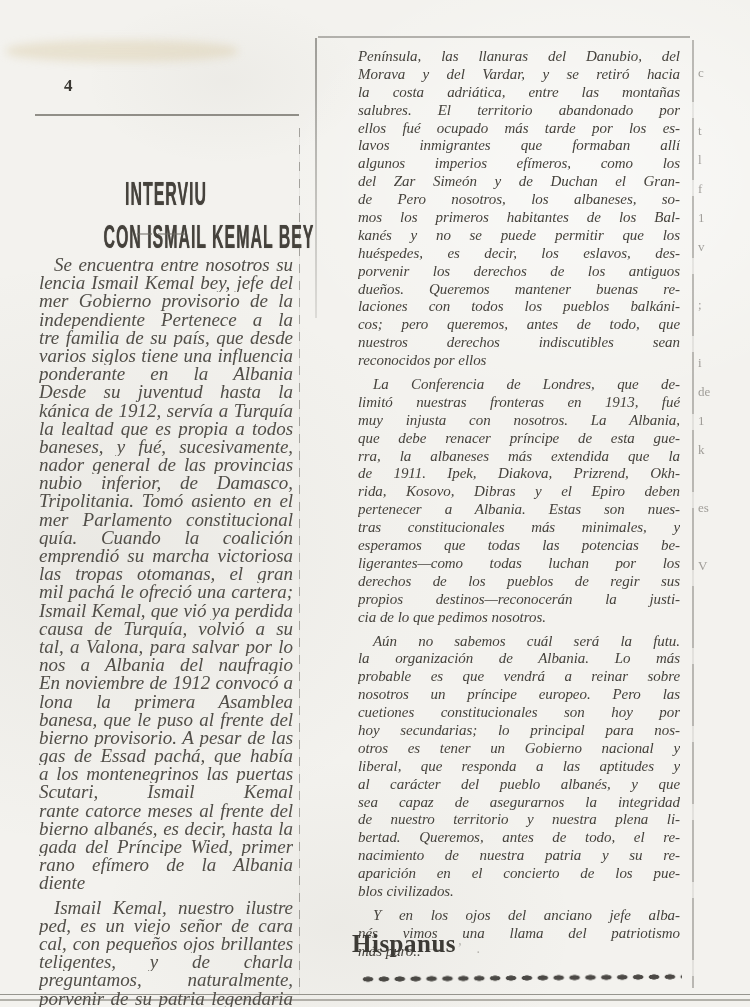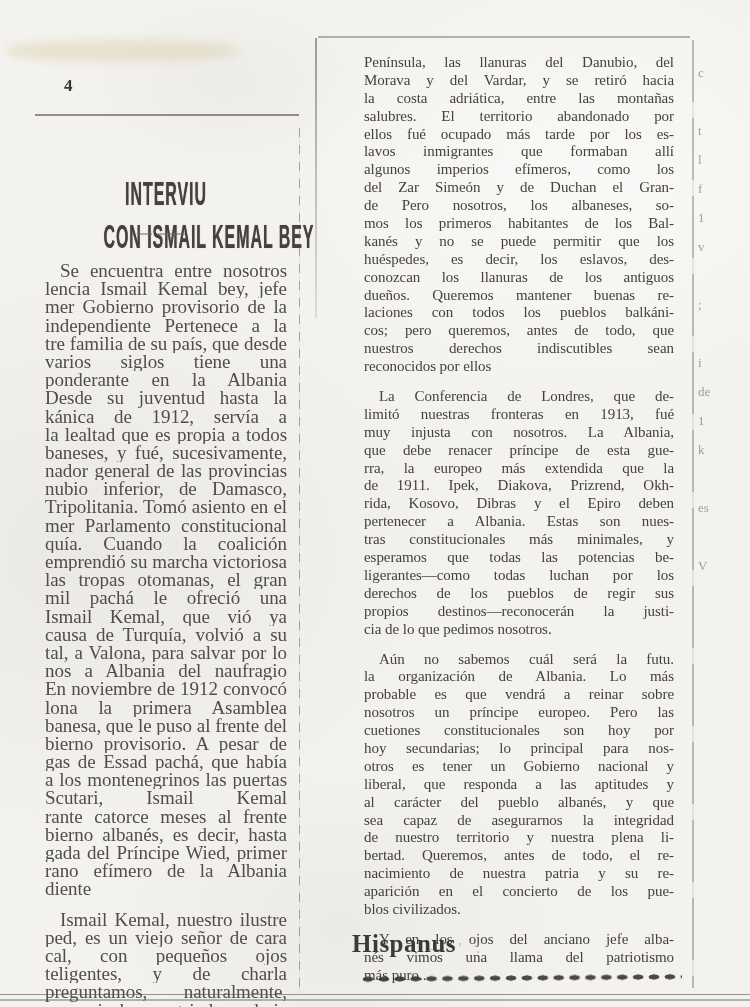--- a/index.html
+++ b/index.html
@@ -54,21 +54,21 @@
   }
   .headline-sub-divider{
     position:absolute; left:137px; top:233px; width:48px; height:2px;
     background:linear-gradient(to right,#6e6b64 0 15px,transparent 15px 21px,#6e6b64 21px 48px);
     opacity:.5; filter:blur(.4px);
   }
   
   .col{ position:absolute; }
   .left-col{ left:33px; top:250px; width:266px; --lh:18.2px; font-size:19px; color:#514e48; }
   .right-col{ left:352px; top:42px; width:334px; --lh:17.9px; font-size:15px; color:#45423c; }
-  .para{ margin:12px; }
+  .para{ margin:6px;font-style:italic; }
   .line{
     height:var(--lh); line-height:var(--lh); overflow:hidden;
     text-align:justify; text-align-last:justify;
     letter-spacing:-0.05px;
     filter:blur(.25px);
   }
   .line.last{ text-align-last:auto; }
   .para.indent .line:first-child{ text-indent:15px; }
   
   .rule-top-right{
@@ -192,33 +192,33 @@
         <div class="line">la costa adriática, entre las montañas</div>
         <div class="line">salubres. El territorio abandonado por</div>
         <div class="line">ellos fué ocupado más tarde por los es-</div>
         <div class="line">lavos inmigrantes que formaban allí</div>
         <div class="line">algunos imperios efímeros, como los</div>
         <div class="line">del Zar Simeón y de Duchan el Gran-</div>
         <div class="line">de Pero nosotros, los albaneses, so-</div>
         <div class="line">mos los primeros habitantes de los Bal-</div>
         <div class="line">kanés y no se puede permitir que los</div>
         <div class="line">huéspedes, es decir, los eslavos, des-</div>
-        <div class="line">conozcan los llanuras de los antiguos</div>
+        <div class="line">porvenir los derechos de los antiguos</div>
         <div class="line">dueños. Queremos mantener buenas re-</div>
         <div class="line">laciones con todos los pueblos balkáni-</div>
         <div class="line">cos; pero queremos, antes de todo, que</div>
         <div class="line">nuestros derechos indiscutibles sean</div>
         <div class="line last">reconocidos por ellos</div>
       </div>
       <div class="para indent">
         <div class="line">La Conferencia de Londres, que de-</div>
         <div class="line">limitó nuestras fronteras en 1913, fué</div>
         <div class="line">muy injusta con nosotros. La Albania,</div>
         <div class="line">que debe renacer príncipe de esta gue-</div>
-        <div class="line">rra, la europeo más extendida que la</div>
+        <div class="line">rra, la albaneses más extendida que la</div>
         <div class="line">de 1911. Ipek, Diakova, Prizrend, Okh-</div>
         <div class="line">rida, Kosovo, Dibras y el Epiro deben</div>
         <div class="line">pertenecer a Albania. Estas son nues-</div>
         <div class="line">tras constitucionales más minimales, y</div>
         <div class="line">esperamos que todas las potencias be-</div>
         <div class="line">ligerantes—como todas luchan por los</div>
         <div class="line">derechos de los pueblos de regir sus</div>
         <div class="line">propios destinos—reconocerán la justi-</div>
         <div class="line last">cia de lo que pedimos nosotros.</div>
       </div>

